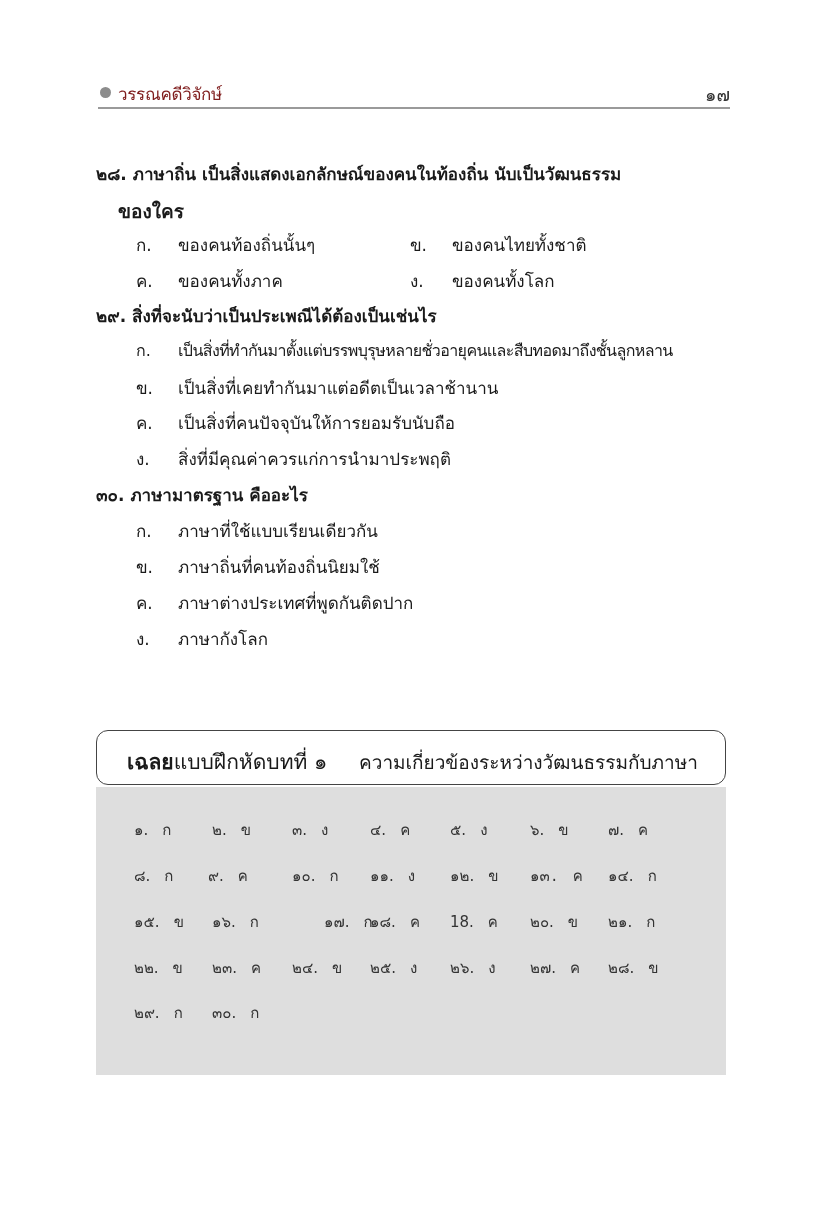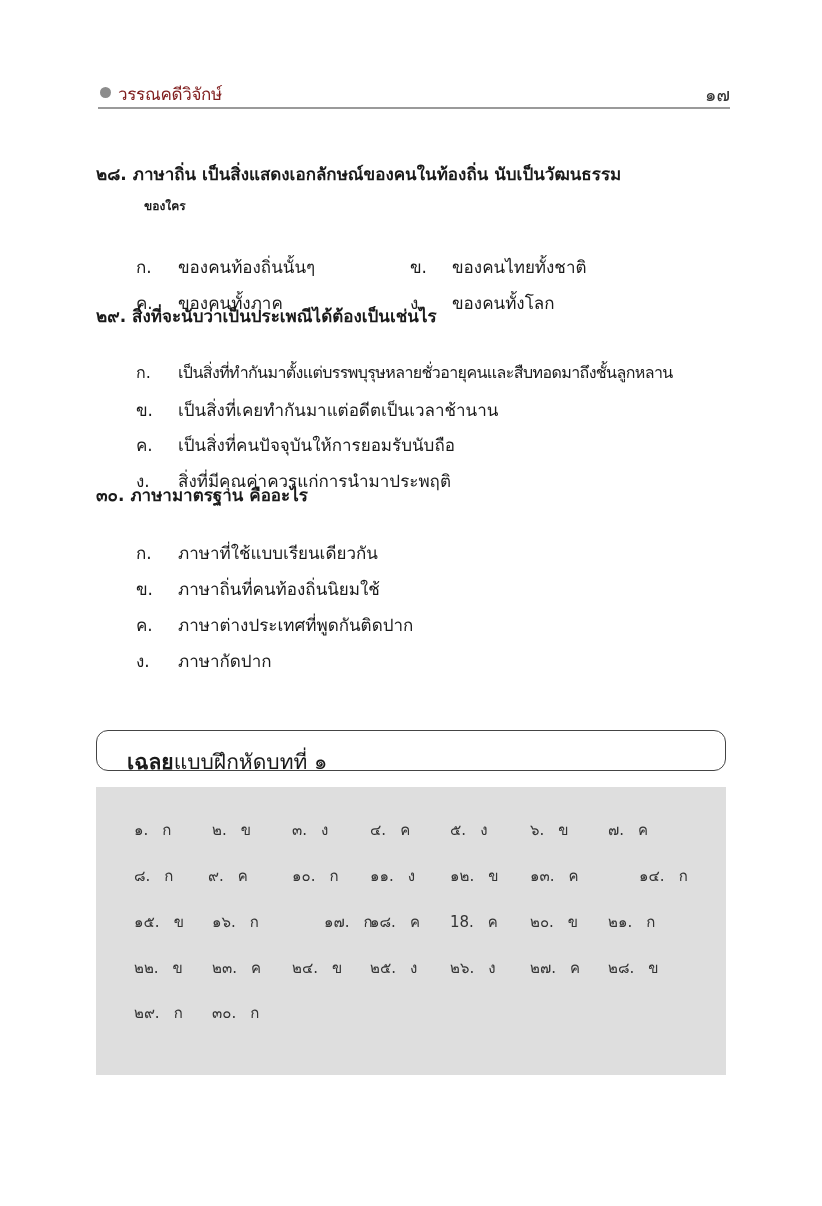--- a/index.html
+++ b/index.html
@@ -6,26 +6,26 @@
   body { width:822px; height:1206px; position:relative; font-family:"DejaVu Sans", sans-serif; color:#1a1a1a; overflow:hidden; }
   .header { position:absolute; left:100px; top:78px; width:630px; height:28px; }
   .header .dot { position:absolute; left:0; top:9px; width:11px; height:11px; border-radius:50%; background:#8c8c8c; }
   .header .title { position:absolute; left:18px; top:2px; font-size:17px; color:#7f1d1d; letter-spacing:-0.3px; }
   .header .pnum { position:absolute; right:0; top:2px; font-size:18px; color:#333; }
   .header-rule { position:absolute; left:98px; top:107px; width:632px; height:2px; background:#9a9a9a; }
 
   .q { position:absolute; left:96px; font-weight:bold; font-size:17px; white-space:nowrap; }
   .q .num { display:inline-block; }
   .q .text { display:inline-block; }
-  .cont { position:absolute; left:144px; font-weight:bold; font-size:12px; }
+  .cont { position:absolute; left:118px; font-weight:bold; font-size:19px; }
   .opt { position:absolute; font-size:17px; white-space:nowrap; }
   .opt .letter { display:inline-block; width:42px; }
-  .opt .otext { display:inline-block;margin-top:22px; }
+  .opt .otext { display:inline-block; }
 
-  .key-title { position:absolute; left:96px; top:730px; width:630px; height:41px; box-sizing:border-box; border:1.5px solid #444; border-radius:12px; background:#fff; }
+  .key-title { position:absolute; left:96px; top:730px; width:630px; height:55px; box-sizing:border-box; border:1.5px solid #444; border-radius:12px; background:#fff; }
   .key-title .bold { position:absolute; left:30px; top:14px; font-size:21px; font-weight:bold; }
   .key-title .rest { font-weight:normal; }
   .key-title .sub { position:absolute; left:262px; top:16px; font-size:19px; }
   .key-body { position:absolute; left:96px; top:787px; width:630px; height:288px; background:#dedede; }
   .ans { position:absolute; font-size:15px; color:#333; white-space:nowrap; }
   .ans .n { display:inline-block; }
   .ans .a { display:inline-block; margin-left:14px; }
 </style>
 </head>
 <body>
@@ -79,43 +79,44 @@
 <div class="opt" style="left:136px; top:517px;">
   <span class="letter">ก.</span><span class="otext">ภาษาที่ใช้แบบเรียนเดียวกัน</span>
 </div>
 <div class="opt" style="left:136px; top:553px;">
   <span class="letter">ข.</span><span class="otext">ภาษาถิ่นที่คนท้องถิ่นนิยมใช้</span>
 </div>
 <div class="opt" style="left:136px; top:589px;">
   <span class="letter">ค.</span><span class="otext">ภาษาต่างประเทศที่พูดกันติดปาก</span>
 </div>
 <div class="opt" style="left:136px; top:625px;">
-  <span class="letter">ง.</span><span class="otext">ภาษากัดปาก</span>
+  <span class="letter">ง.</span><span class="otext">ภาษากังโลก</span>
 </div>
 
 <div class="key-body"></div>
 <div class="key-title">
   <span class="bold"><span>เฉลย</span><span class="rest">แบบฝึกหัดบทที่ ๑</span></span>
+  <span class="sub">ความเกี่ยวข้องระหว่างวัฒนธรรมกับภาษา</span>
 </div>
 
 <div id="answers">
     <div class="ans" style="left: 134px; top: 818px;"><span class="n">๑.</span><span class="a">ก</span></div>
     <div class="ans" style="left: 212px; top: 818px;"><span class="n">๒.</span><span class="a">ข</span></div>
     <div class="ans" style="left: 292px; top: 818px;"><span class="n">๓.</span><span class="a">ง</span></div>
     <div class="ans" style="left: 370px; top: 818px;"><span class="n">๔.</span><span class="a">ค</span></div>
     <div class="ans" style="left: 450px; top: 818px;"><span class="n">๕.</span><span class="a">ง</span></div>
     <div class="ans" style="left: 530px; top: 818px;"><span class="n">๖.</span><span class="a">ข</span></div>
     <div class="ans" style="left: 608px; top: 818px;"><span class="n">๗.</span><span class="a">ค</span></div>
     <div class="ans" style="left: 134px; top: 864px;"><span class="n">๘.</span><span class="a">ก</span></div>
     <div class="ans" style="left: 208px; top: 864px;"><span class="n">๙.</span><span class="a">ค</span></div>
     <div class="ans" style="left: 292px; top: 864px;"><span class="n">๑๐.</span><span class="a">ก</span></div>
     <div class="ans" style="left: 370px; top: 864px;"><span class="n">๑๑.</span><span class="a">ง</span></div>
     <div class="ans" style="left: 450px; top: 864px;"><span class="n">๑๒.</span><span class="a">ข</span></div>
-    <div class="ans" style="left: 530px; top: 864px;"><span class="n">๑๓.</span><span class="a">ค</span></div>
-    <div class="ans" style="left: 608px; top: 864px; margin-left: 31px;"><span class="n">๑๔.</span><span class="a">ก</span></div>
+    <div class="ans" style="left: 530px; top: 864px; font-family: Liberation Mono, monospace;"><span class="n">๑๓.</span><span class="a">ค</span></div>
+    <div class="ans" style="left: 608px; top: 864px;"><span class="n">๑๔.</span><span class="a">ก</span></div>
     <div class="ans" style="left: 134px; top: 910px;"><span class="n">๑๕.</span><span class="a">ข</span></div>
     <div class="ans" style="left: 212px; top: 910px;"><span class="n">๑๖.</span><span class="a">ก</span></div>
     <div class="ans" style="left: 292px; top: 910px; margin-left: 32px;"><span class="n">๑๗.</span><span class="a">ก</span></div>
     <div class="ans" style="left: 370px; top: 910px;"><span class="n">๑๘.</span><span class="a">ค</span></div>
     <div class="ans" style="left: 450px; top: 910px;"><span class="n">18.</span><span class="a">ค</span></div>
     <div class="ans" style="left: 530px; top: 910px;"><span class="n">๒๐.</span><span class="a">ข</span></div>
     <div class="ans" style="left: 608px; top: 910px;"><span class="n">๒๑.</span><span class="a">ก</span></div>
     <div class="ans" style="left: 134px; top: 956px;"><span class="n">๒๒.</span><span class="a">ข</span></div>
     <div class="ans" style="left: 212px; top: 956px;"><span class="n">๒๓.</span><span class="a">ค</span></div>
     <div class="ans" style="left: 292px; top: 956px;"><span class="n">๒๔.</span><span class="a">ข</span></div>

